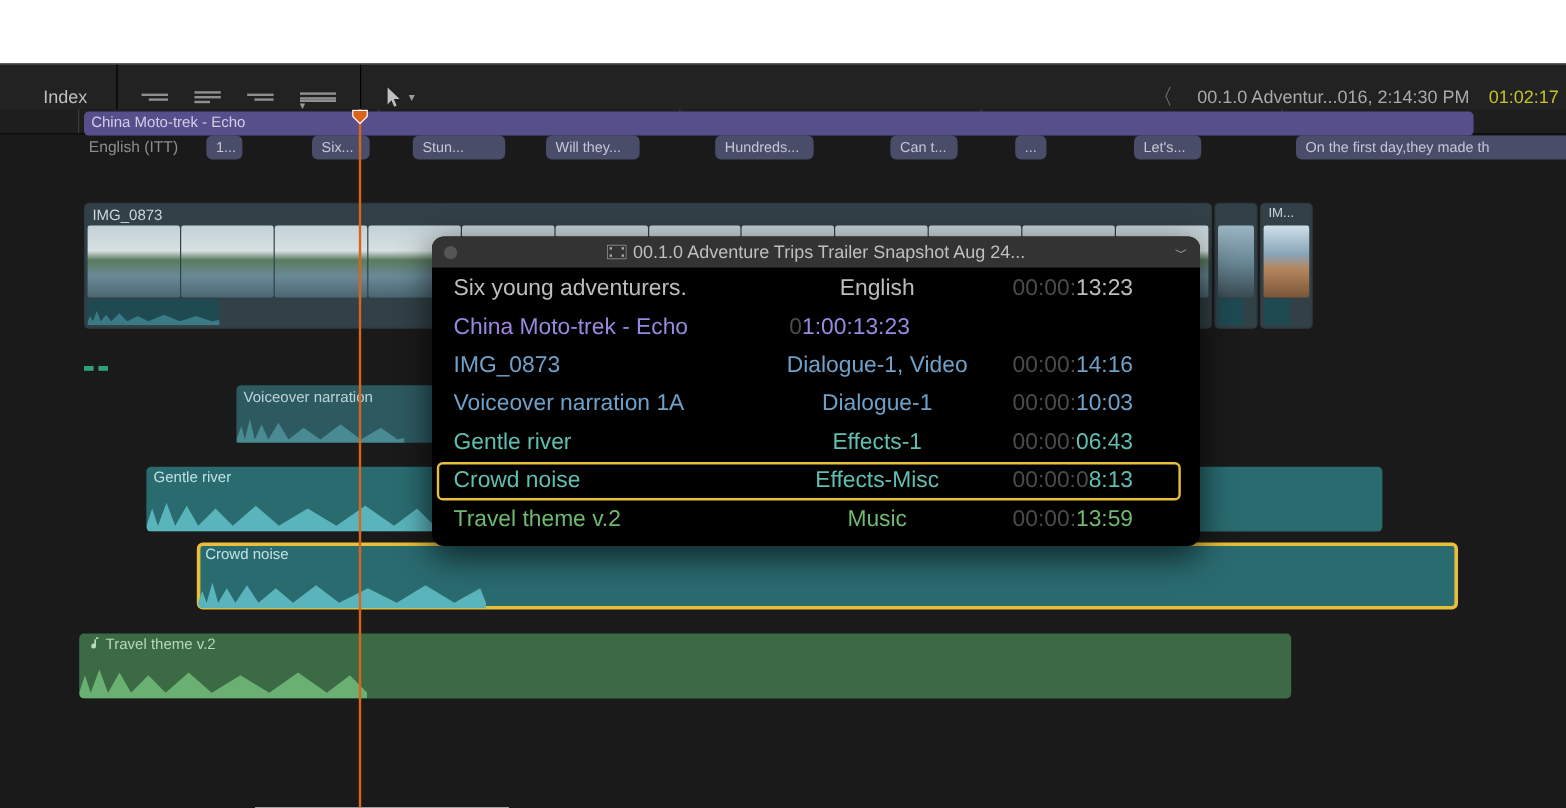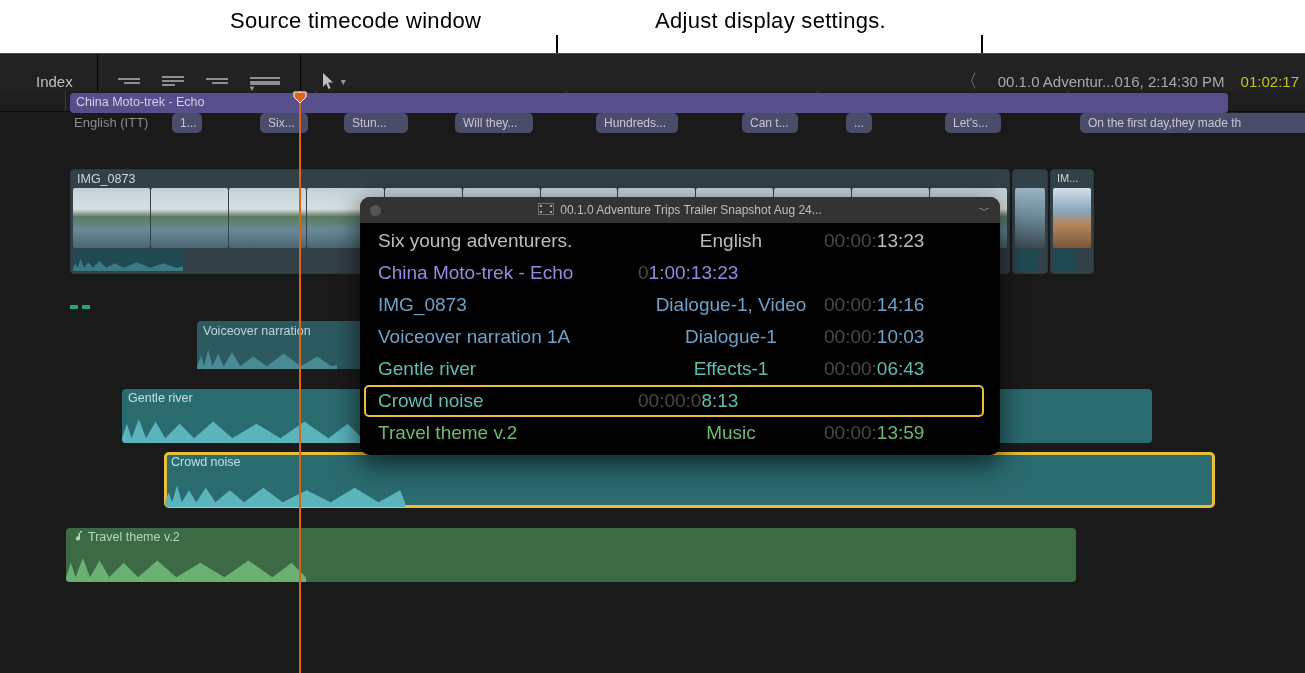--- a/index.html
+++ b/index.html
@@ -57,47 +57,41 @@
   .vo .clip-label{top:3px;}
   
   .note-icon{display:inline-block;margin-right:4px;width:12px;height:12px;vertical-align:-1px;}
   
   .playhead-line{position:absolute;top:38px;bottom:0;width:2px;background:#d9641a;z-index:5;pointer-events:none;}
   .playhead-head{position:absolute;top:38px;width:14px;height:13px;margin-left:-6px;z-index:6;pointer-events:none;}
   
   .tc-win{position:absolute;z-index:10;background:#000;border-radius:10px;box-shadow:0 8px 28px rgba(0,0,0,0.7);overflow:hidden;}
   .tc-head{height:26px;background:#333;display:flex;align-items:center;padding:0 10px;gap:8px;}
   .tc-close{width:11px;height:11px;border-radius:50%;background:#555;}
-  .tc-title{flex:1;text-align:center;color:#bfbfbf;font-size:12px;white-space:nowrap;overflow:hidden;text-overflow:ellipsis;}
+  .tc-title{flex:1;text-align:center;color:#bfbfbf;font-size:15px;white-space:nowrap;overflow:hidden;text-overflow:ellipsis;}
   .tc-gear{color:#bfbfbf;font-size:13px;display:flex;align-items:center;gap:2px;}
   .tc-body{padding:2px 12px 6px 0;}
   .tc-row{display:flex;align-items:center;height:32px;font-size:19px;padding:0 12px;border:2px solid transparent;border-radius:5px;margin:0 4px;}
   .tc-row.sel{border-color:#e8be3a;}
   .tc-c1{width:260px;white-space:nowrap;overflow:hidden;}
   .tc-c2{width:186px;white-space:nowrap;overflow:hidden;text-align:center;}
-  .tc-c3{width:140px;text-align:left;font-variant-numeric:tabular-nums;}
+  .tc-c3{width:140px;text-align:center;font-variant-numeric:tabular-nums;}
   .dim{color:#4a4a48;}
   .col-grey{color:#bdbdbd;}
   .col-purple{color:#9a87e0;}
   .col-blue{color:#6fa0c8;}
   .col-teal{color:#60bdb0;}
   .col-green{color:#6fb86f;}
   .film-icon{display:inline-block;width:16px;height:12px;vertical-align:-1px;margin-right:6px;}
 </style>
 </head>
 <body>
 
 <div class="stage">
 
-  <div class="annot">
-    <div class="annot-label" style="left:230px;">Source timecode window</div>
-    <div class="annot-label" style="left:655px;">Adjust display settings.</div>
-    <div class="annot-line" style="left:556px;top:35px;height:170px;"></div>
-    <div class="annot-line" style="left:981px;top:35px;height:174px;"></div>
-  </div>
 
   <div class="app">
 
     <div class="toolbar">
       <div class="tb-index">Index</div>
       <div class="tb-sep"></div>
       <div class="tb-icons">
         <div class="tb-icon">
             <div></div>
             <div style="margin-left:6px;"></div>
@@ -141,21 +135,21 @@
       <span style="left:817px;" class="tick"></span>
       <span style="left:826px;">00:00:45:00</span>
       <span style="left:1068px;" class="tick"></span>
       <span style="left:1077px;">00:01:00:00</span>
     </div>
 
     <div class="caprow">
       <div class="caplabel">English (ITT)</div>
       <div class="cap" style="left:172px;width:30px;">1...</div>
       <div class="cap" style="left:260px;width:48px;">Six...</div>
-      <div class="cap" style="left:344px;width:64px;">Stun...</div>
+      <div class="cap" style="left:344px;width:77px;">Stun...</div>
       <div class="cap" style="left:455px;width:78px;">Will they...</div>
       <div class="cap" style="left:596px;width:82px;">Hundreds...</div>
       <div class="cap" style="left:742px;width:56px;">Can t...</div>
       <div class="cap" style="left:846px;width:26px;">...</div>
       <div class="cap" style="left:945px;width:56px;">Let's...</div>
       <div class="cap" style="left:1080px;width:225px;border-radius:5px 0 0 5px;">On the first day,they made th</div>
     </div>
 
     <div class="clip title-clip" style="left:70px;width:1158px;">
       <div class="clip-label" style="color:#d2cde8;">China Moto-trek - Echo</div>
@@ -276,20 +270,21 @@
             <div class="tc-c2 col-blue">Dialogue-1</div>
             <div class="tc-c3 col-blue"><span class="dim">00:00:</span><span>10:03</span></div>
           </div>
           <div class="tc-row">
             <div class="tc-c1 col-teal">Gentle river</div>
             <div class="tc-c2 col-teal">Effects-1</div>
             <div class="tc-c3 col-teal"><span class="dim">00:00:</span><span>06:43</span></div>
           </div>
           <div class="tc-row sel">
             <div class="tc-c1 col-teal">Crowd noise</div>
+            <div class="tc-c2 col-teal">Effects-Misc</div>
             <div class="tc-c3 col-teal"><span class="dim">00:00:0</span><span>8:13</span></div>
           </div>
           <div class="tc-row">
             <div class="tc-c1 col-green">Travel theme v.2</div>
             <div class="tc-c2 col-green">Music</div>
             <div class="tc-c3 col-green"><span class="dim">00:00:</span><span>13:59</span></div>
           </div>
         </div>
     </div>
 

